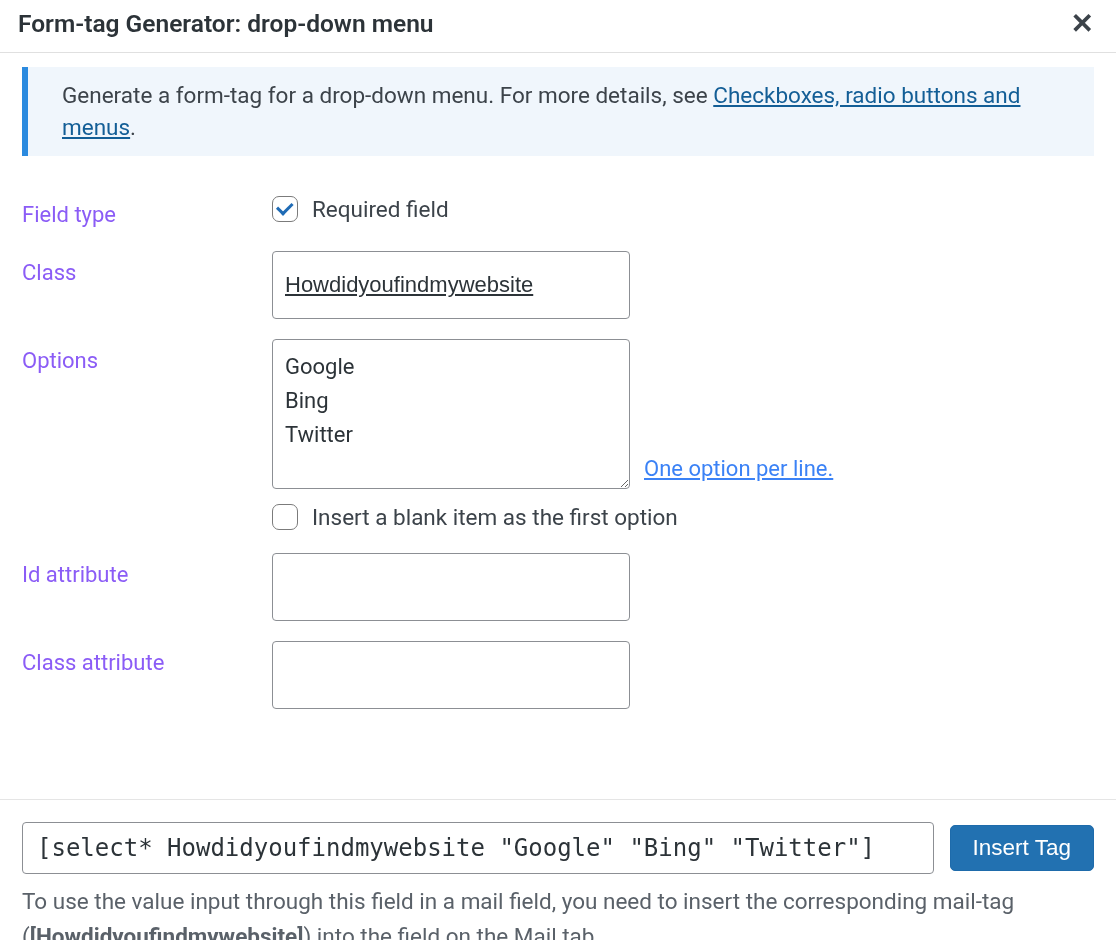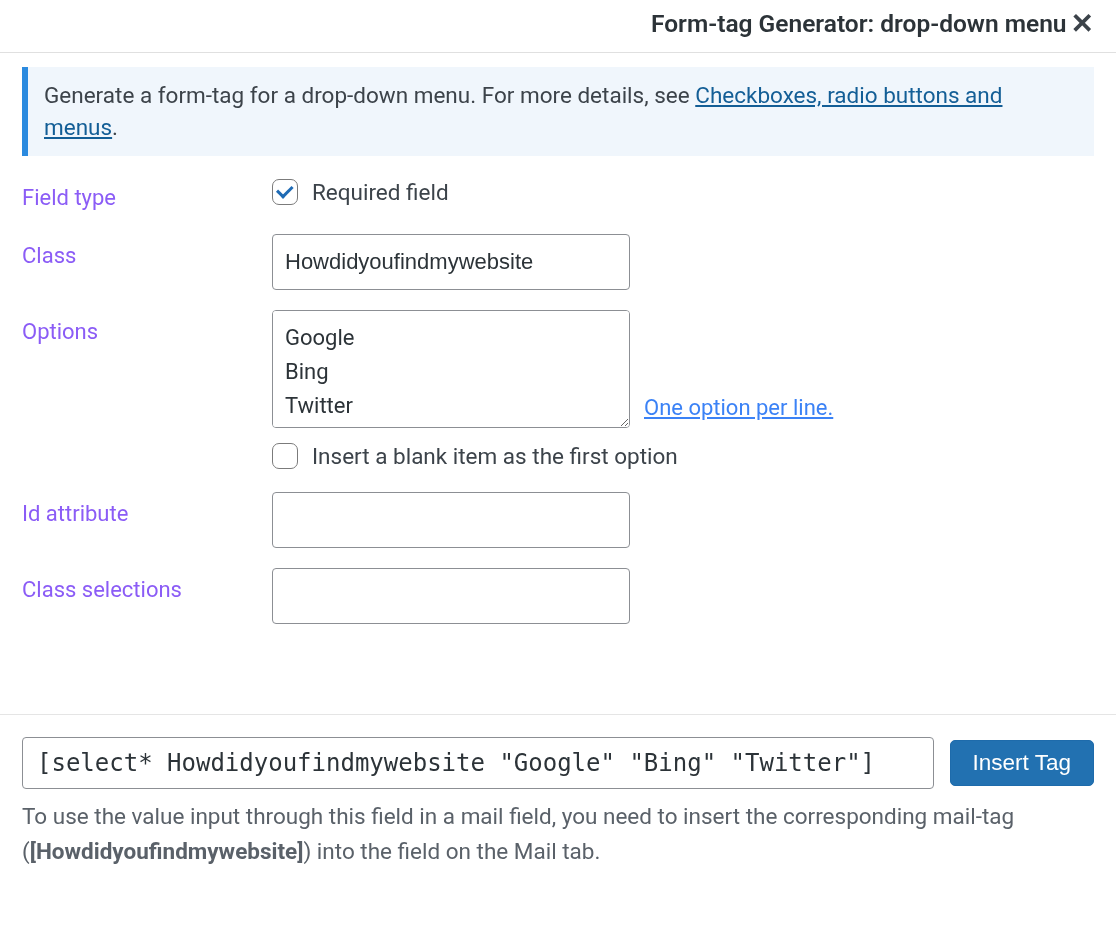--- a/index.html
+++ b/index.html
@@ -8,21 +8,21 @@
     width: 1116px; height: 940px;
     font-family: -apple-system, BlinkMacSystemFont, "Segoe UI", Roboto, "Helvetica Neue", Arial, sans-serif;
     color: #2c3338;
     background: #fff;
     font-size: 22px;
     line-height: 1.45;
   }
   .title-bar {
     display: flex;
     align-items: center;
-    justify-content: flex-end;
+    justify-content: space-between;
     padding: 6px 18px 10px 18px;
     border-bottom: 1px solid #e0e0e0;
   }
   .title-bar h2 {
     margin: 0;
     font-size: 24.5px;
     font-weight: 600;
     color: #2c3338;
   }
   .close-x {
@@ -32,22 +32,22 @@
     cursor: pointer;
     padding: 0 4px;
     line-height: 1;
   }
   .content {
     padding: 14px 22px 20px 22px;
   }
   .notice {
     background: #f0f6fc;
     border-left: 6px solid #2b8adf;
-    padding: 12px 16px;
-    margin-bottom: 20px;
+    padding: 12px 34px;
+    margin-bottom: 37px;
     font-size: 22.5px;
     color: #3c434a;
   }
   .notice a {
     color: #135e96;
     text-decoration: underline;
   }
   .form-row {
     display: flex;
     align-items: flex-start;
@@ -88,31 +88,32 @@
   .chk.checked::after {
     content: "";
     width: 12px;
     height: 7px;
     border-left: 3px solid #1f6bb5;
     border-bottom: 3px solid #1f6bb5;
     transform: rotate(-45deg) translate(1px, -2px);
   }
   input.txt {
     width: 358px;
-    height: 56px;
+    height: 68px;
     border: 1px solid #8c8f94;
     border-radius: 4px;
     padding: 0 12px;
     font-size: 22px;
     color: #2c3338;
     background: #fff;
+    text-decoration: underline;
   }
   textarea.txt {
     width: 358px;
-    height: 118px;
+    height: 150px;
     border: 1px solid #8c8f94;
     border-radius: 4px;
     padding: 10px 12px;
     font-size: 22px;
     color: #2c3338;
     background: #fff;
     resize: both;
     font-family: inherit;
     line-height: 1.55;
   }
@@ -221,21 +222,21 @@
   </div>
 
   <div class="form-row">
     <div class="label">Id attribute</div>
     <div class="field">
       <input class="txt" type="text" value="" style="">
     </div>
   </div>
 
   <div class="form-row">
-    <div class="label">Class selections</div>
+    <div class="label">Class attribute</div>
     <div class="field">
       <input class="txt" type="text" value="" style="">
     </div>
   </div>
 
 </div>
 
 <div class="footer-sep"></div>
 
 <div class="insert-strip">

